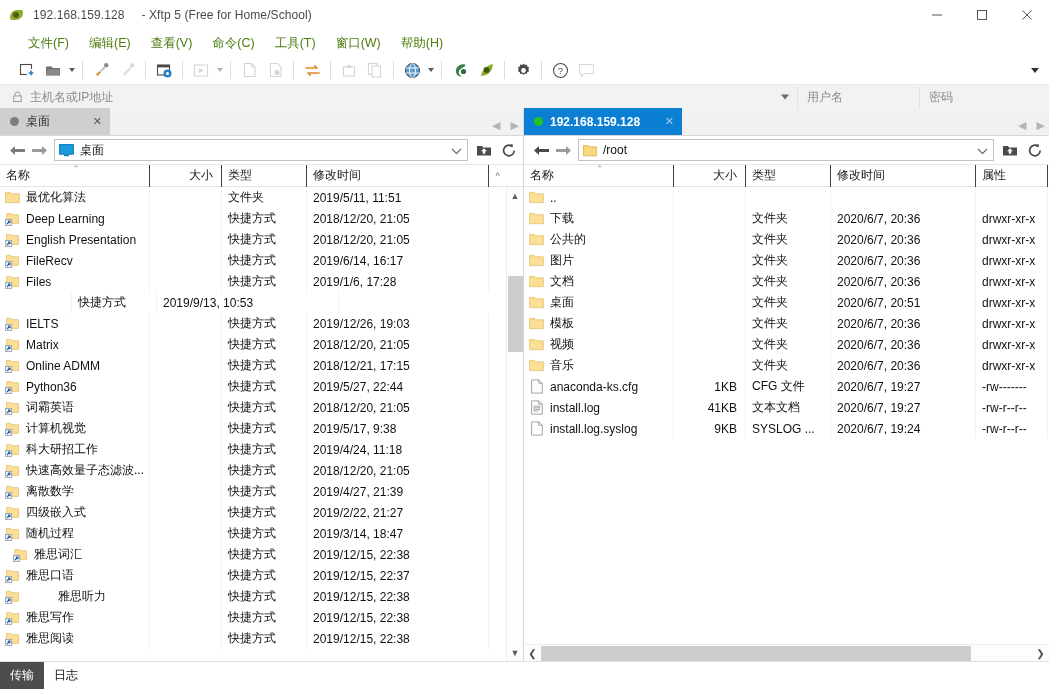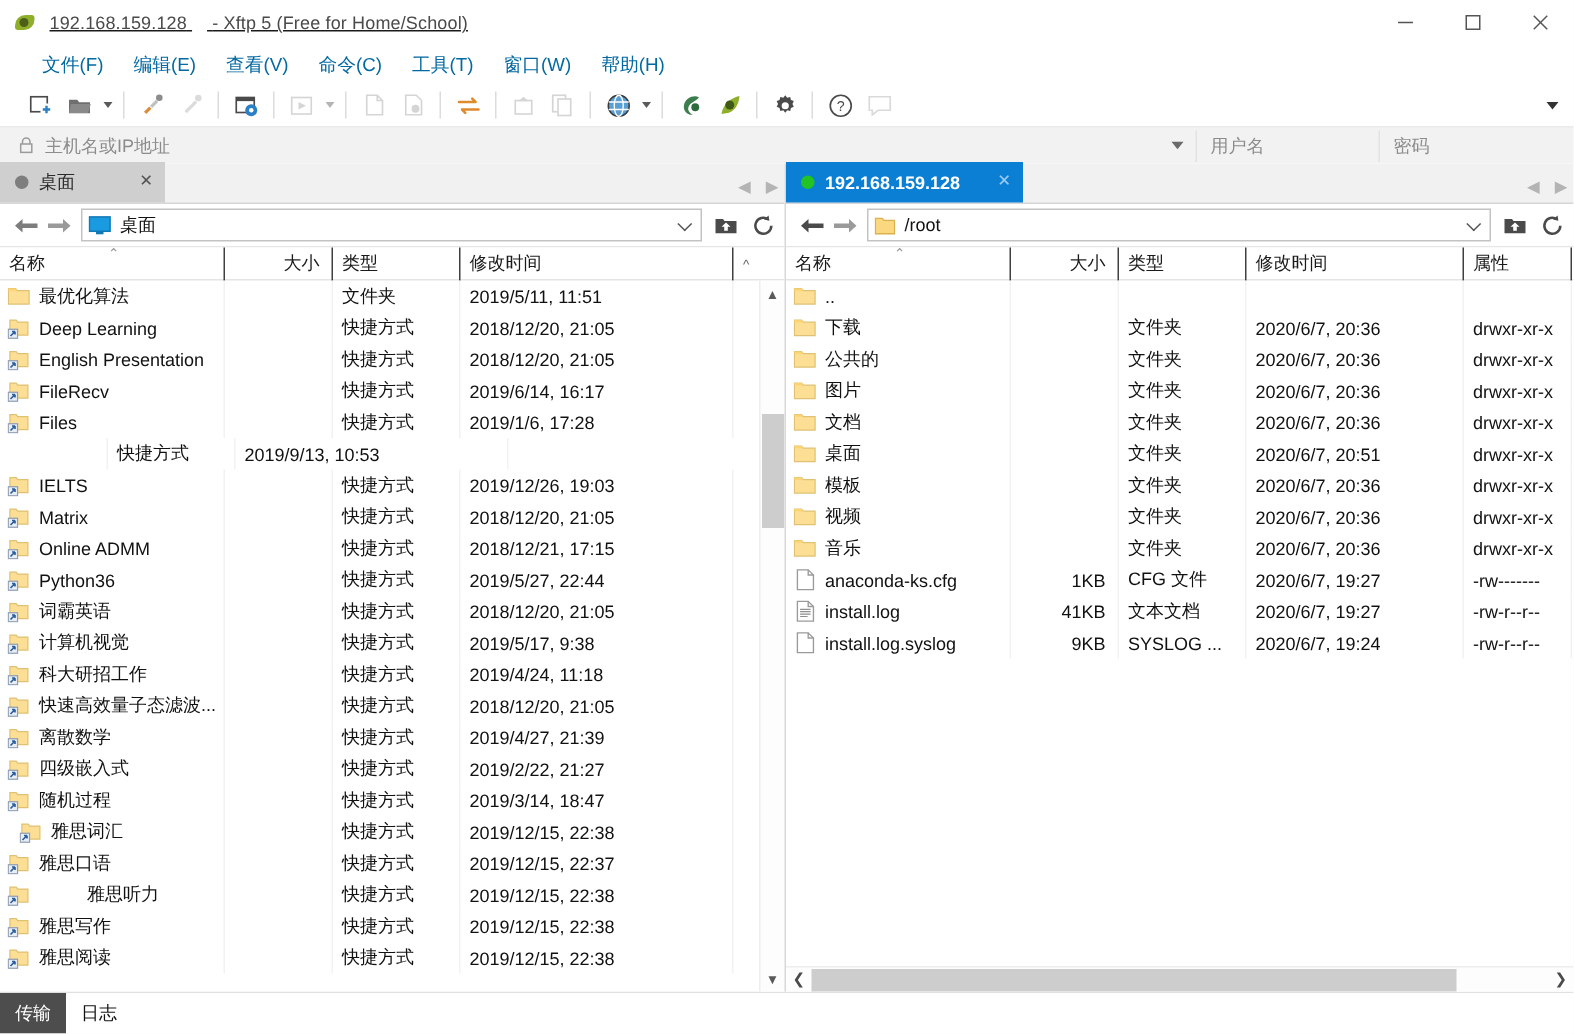--- a/index.html
+++ b/index.html
@@ -22,21 +22,20 @@
   }
 
   
   .titlebar {
     height: 30px;
     background: #ffffff;
     display: flex;
     align-items: center;
     flex: 0 0 30px;
     position: relative;
-    text-decoration: underline;
   }
   .title-icon {
     width: 16px; height: 16px;
     margin-left: 9px; margin-right: 8px;
     position: relative;
   }
   .title-icon .leaf {
     position: absolute; left: 1px; top: 3px;
     width: 13px; height: 10px;
     background: #8fae2a;
@@ -72,21 +71,21 @@
     flex: 0 0 26px;
     background: #ffffff;
     display: flex;
     align-items: center;
     padding-left: 14px;
     border-left: 4px dotted transparent;
   }
   .menu-item {
     padding: 3px 10px;
     font-size: 12.5px;
-    color: #0369a1;
+    color: #4d7c0f;
     white-space: nowrap;
   }
 
   
   .toolbar {
     height: 28px;
     flex: 0 0 28px;
     background: #ffffff;
     display: flex;
     align-items: center;

